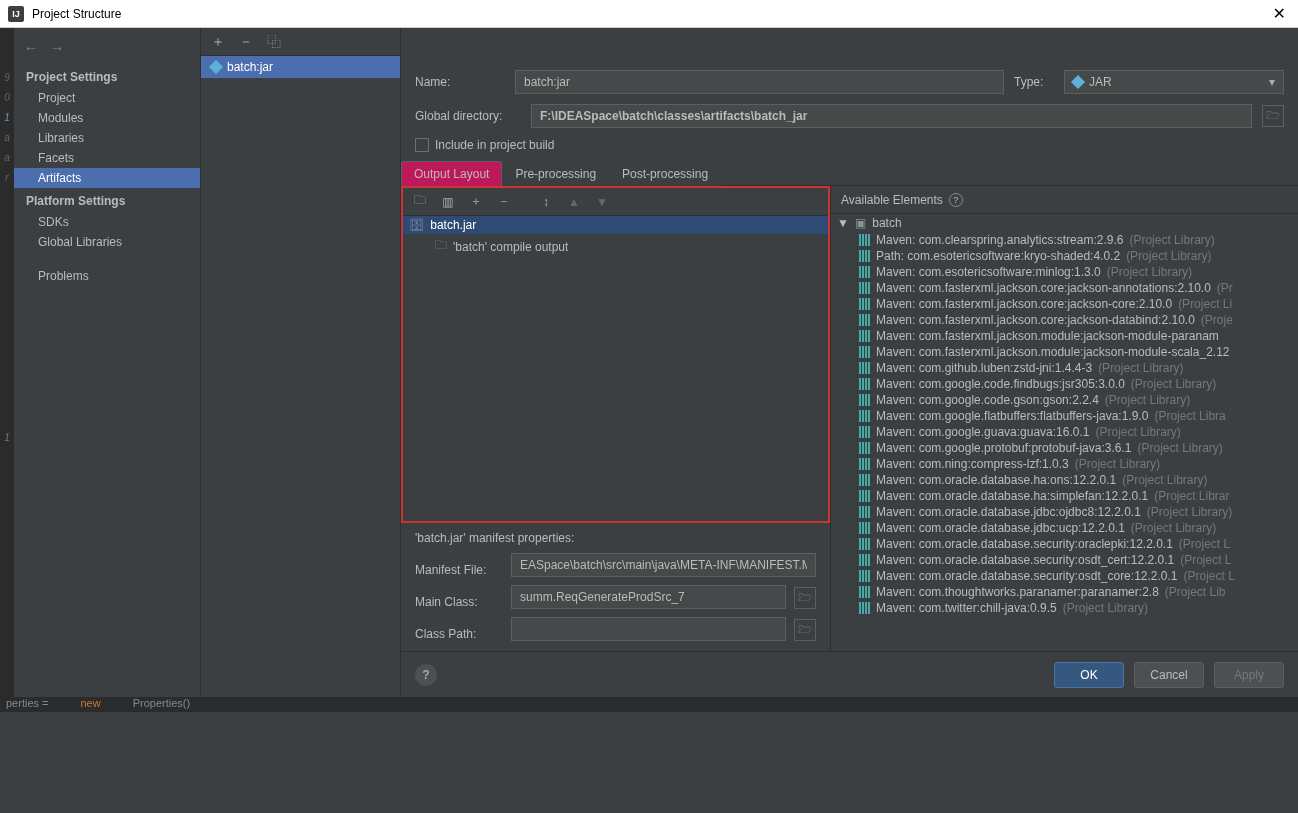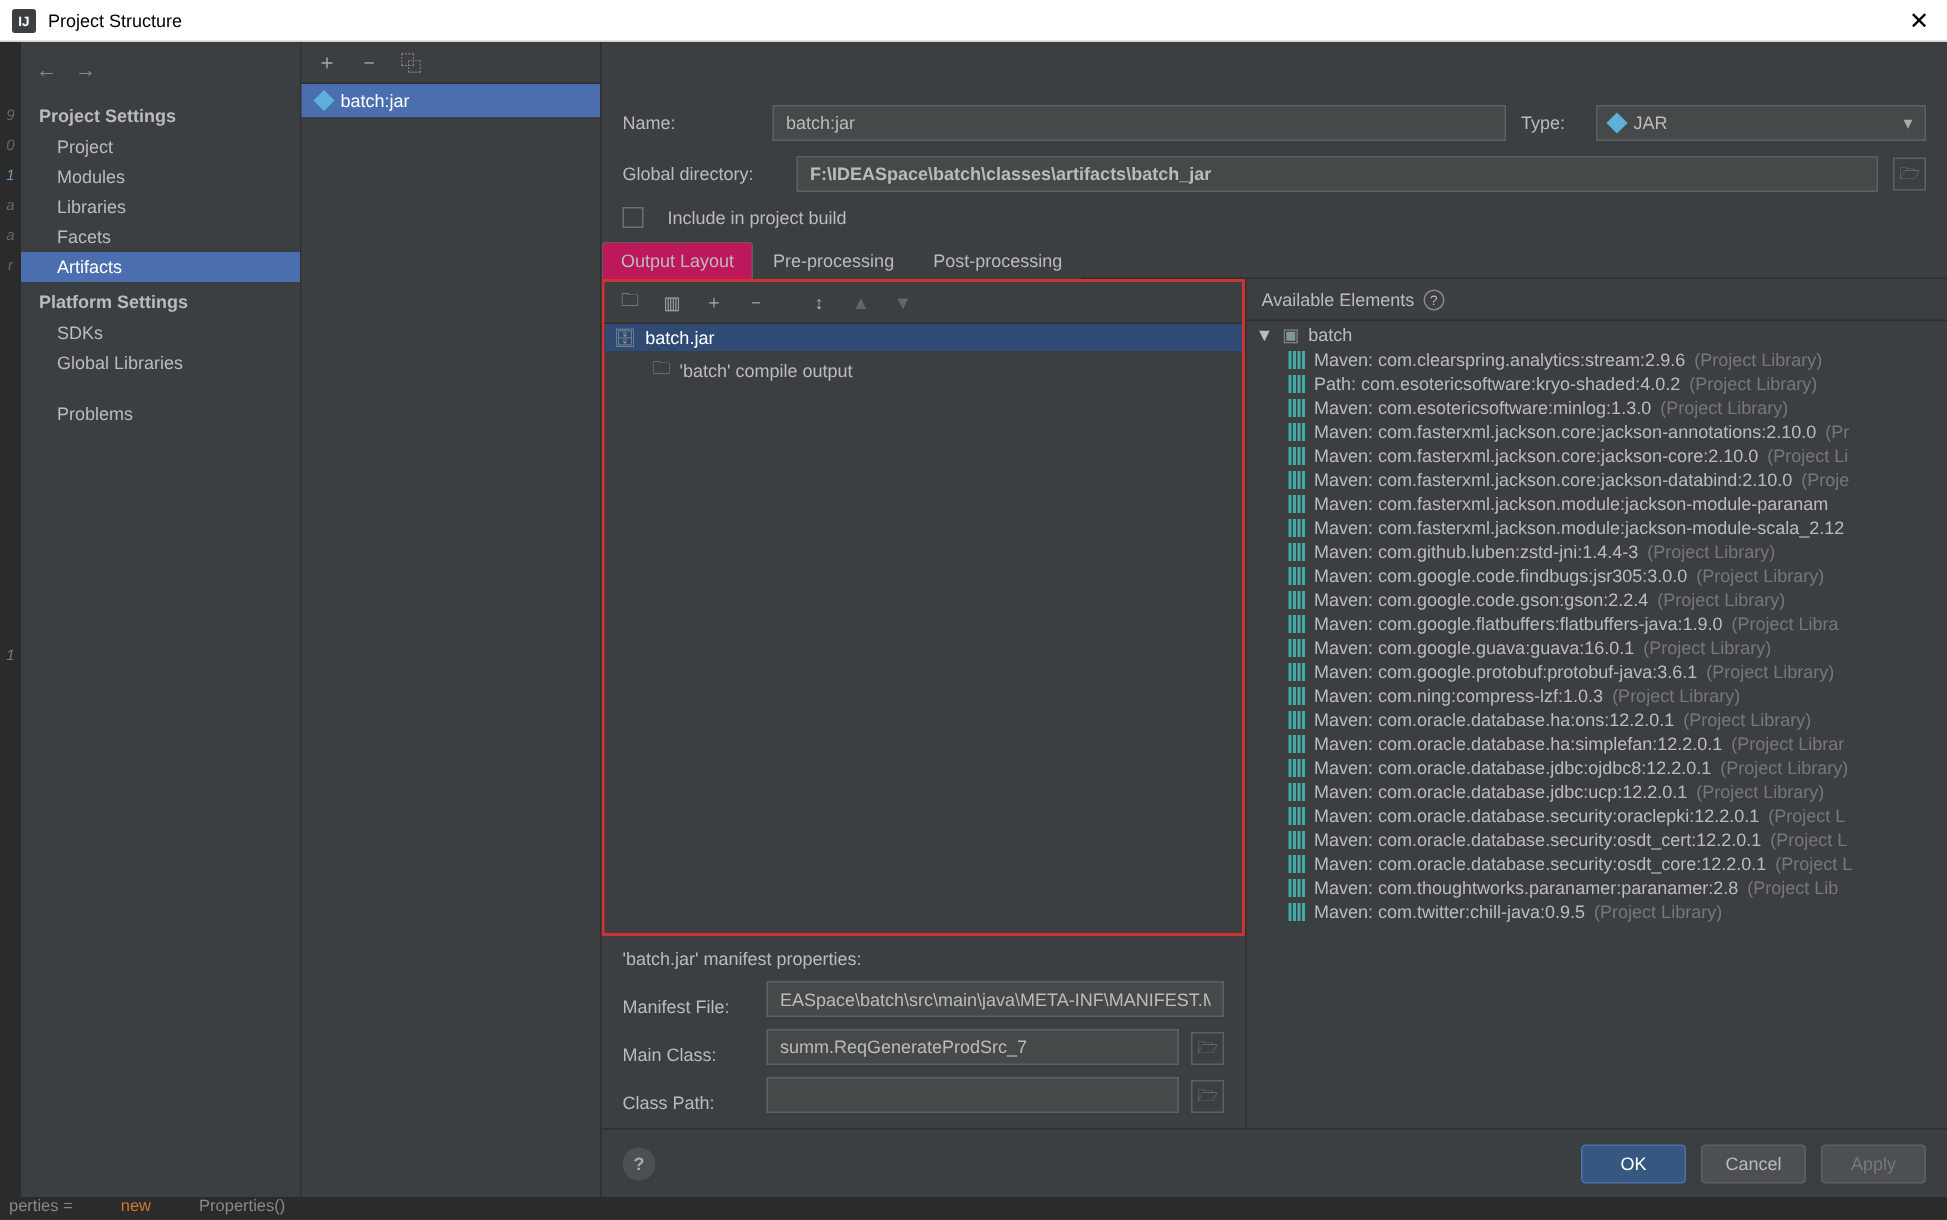--- a/index.html
+++ b/index.html
@@ -1,17 +1,17 @@
 <!DOCTYPE html>
 <html><head>
 <meta charset="utf-8">
 <style>
 * { margin:0; padding:0; box-sizing:border-box; font-family:"Segoe UI",Arial,sans-serif; }
 body { background:#3c3f41; color:#bbbbbb; font-size:12px; overflow:hidden; }
-.window { width:1298px; height:813px; display:flex; flex-direction:column; background:#3c3f41; }
+.window { width:1298px; height:712px; display:flex; flex-direction:column; background:#3c3f41; }
 .titlebar { height:28px; background:#fff; color:#000; display:flex; align-items:center; padding:0 8px; border-bottom:1px solid #ccc; }
 .titlebar .appicon { width:16px; height:16px; margin-right:8px; background:#3c3f41; display:flex; align-items:center; justify-content:center; font-size:9px; color:#fff; font-weight:bold; border-radius:2px; }
 .titlebar .close { margin-left:auto; font-size:16px; cursor:pointer; padding:0 4px; }
 .body { flex:1; display:flex; overflow:hidden; }
 .leftstrip { width:14px; background:#2b2b2b; color:#666; font-size:10px; display:flex; flex-direction:column; padding-top:40px; line-height:20px; font-style:italic; }
 .leftstrip span { display:block; text-align:center; }
 .sidebar { width:187px; background:#3c3f41; border-right:1px solid #2d2f30; padding-top:6px; }
 .navarrows { padding:4px 10px 10px 10px; color:#888; display:flex; gap:12px; }
 .navarrows span { font-size:14px; }
 .section-hdr { color:#bbbbbb; font-weight:bold; padding:6px 12px 4px 12px; font-size:12px; }
@@ -22,21 +22,21 @@
 .mid-item { display:flex; align-items:center; gap:6px; padding:4px 10px; background:#4b6eaf; color:#fff; cursor:pointer; }
 .main { flex:1; display:flex; flex-direction:column; overflow:hidden;margin-top:32px; }
 .main-top { padding:10px 14px 0 14px; }
 .form-row { display:flex; align-items:center; margin-bottom:10px; gap:10px; }
 .form-row label { color:#bbb; font-size:12px; min-width:90px; }
 .input { background:#45494a; border:1px solid #5e6060; color:#bbb; padding:3px 8px; font-size:12px; height:24px; }
 .input.wide { flex:1;font-weight:bold; }
 .select { background:#45494a; border:1px solid #5e6060; color:#bbb; padding:3px 8px; font-size:12px; height:24px; min-width:220px; display:flex; align-items:center; gap:6px; position:relative; }
 .select::after { content:"▾"; position:absolute; right:8px; color:#aaa; }
 .browse-ico { width:22px; height:22px; border:1px solid #5e6060; display:flex; align-items:center; justify-content:center; color:#888; font-size:11px; cursor:pointer; }
-.check { display:flex; align-items:center; gap:16px; padding:0 14px 8px 14px; }
+.check { display:flex; align-items:center; gap:6px; padding:0 14px 8px 14px; }
 .checkbox { width:14px; height:14px; border:1px solid #6e6e6e; }
 .tabs { display:flex; border-bottom:1px solid #2d2f30; padding-left:0; }
 .tab { padding:5px 12px; font-size:12px; color:#bbb; cursor:pointer; border:1px solid transparent; border-bottom:none; position:relative; top:1px; background:#3c3f41; }
 .tab.active { background:#be185d; border-color:#5e6060; border-radius:3px 3px 0 0; }
 .layout-zone { display:flex; flex:1; overflow:hidden; }
 .left-panel { width:430px; display:flex; flex-direction:column; border-right:1px solid #2d2f30; }
 .toolbar2 { height:28px; display:flex; align-items:center; gap:6px; padding:0 6px; border-bottom:1px solid #2d2f30; }
 .toolbar2 .tbtn { width:22px; height:22px; display:flex; align-items:center; justify-content:center; color:#aaa; cursor:pointer; font-size:12px; }
 .toolbar2 .sep { width:8px; }
 .boxed { border:2px solid #cc3333; margin:0; flex:1; display:flex; flex-direction:column; position:relative; }

